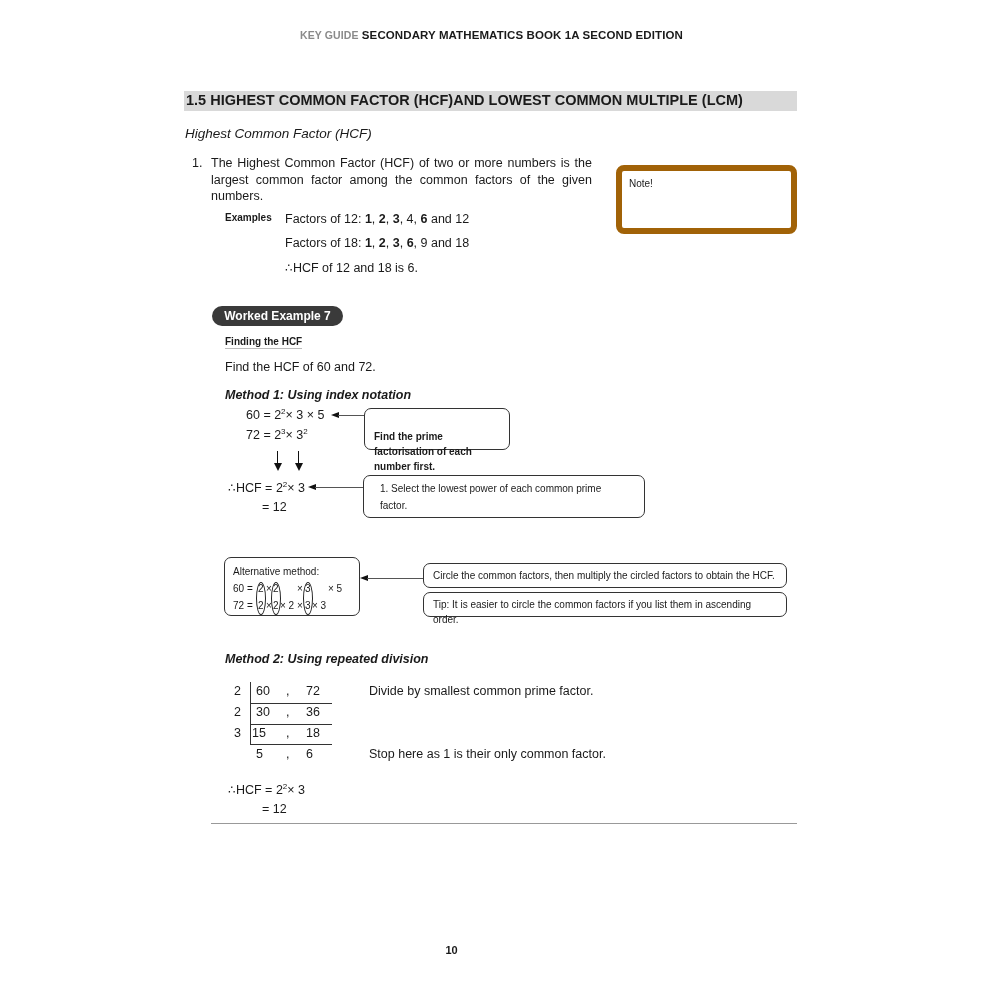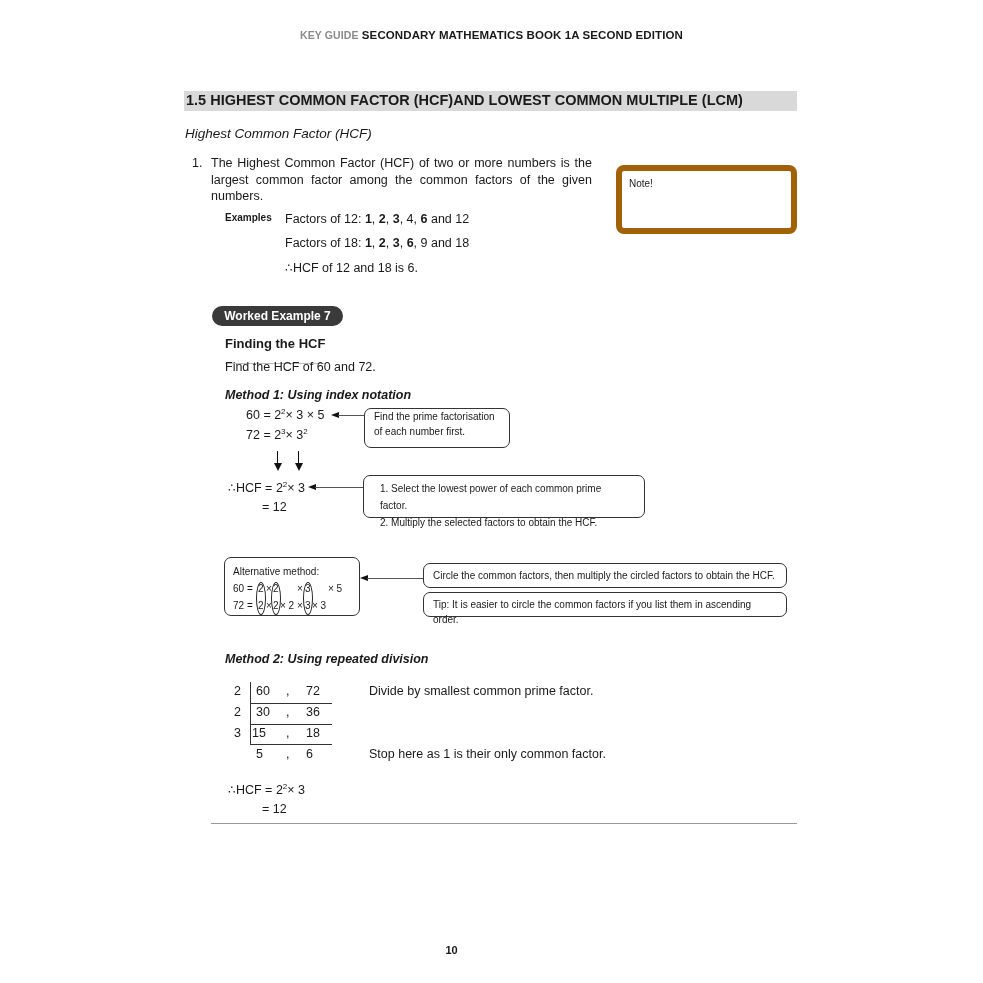--- a/index.html
+++ b/index.html
@@ -12,21 +12,21 @@
     .section-title { top: 92px; left: 186px; font-size: 14.5px; font-weight: bold; white-space: nowrap; }
     .subhead { top: 126px; left: 185px; font-size: 13.5px; font-style: italic; }
     .para { top: 155px; left: 192px; width: 400px; font-size: 12.5px; line-height: 16.5px; text-align: justify; }
     .para .num { position: absolute; left: 0; top: 0; }
     .para .txt { margin-left: 19px; display: block; }
     .ex-label { top: 212px; left: 225px; font-size: 10px; font-weight: bold; }
     .ex-line { left: 285px; font-size: 12.5px; white-space: nowrap; }
     .note-box { top: 165px; left: 616px; width: 181px; height: 69px; border: 6px solid #a16207; border-radius: 8px; box-sizing: border-box; padding: 6px 7px; font-size: 10px; line-height: 13px; }
     .note-box .title { margin-bottom: 3px; }
     .we-badge { top: 306px; left: 212px; width: 131px; height: 20px; background: #3a3a3a; border-radius: 10px; color: #fff; font-size: 12px; font-weight: bold; text-align: center; line-height: 20px; }
-    .we-title { top: 336px; left: 225px; font-size: 13px; font-weight: bold; border-bottom: 1px solid #bbb; padding-bottom: 12px; }
+    .we-title { top: 336px; left: 225px; font-size: 10px; font-weight: bold; border-bottom: 1px solid #bbb; padding-bottom: 1px; }
     .we-q { top: 360px; left: 225px; font-size: 12.5px; }
     .method { left: 225px; font-size: 12.5px; font-style: italic; font-weight: bold; }
     .math { font-size: 12.5px; white-space: nowrap; }
     sup { font-size: 8px; vertical-align: 5px; line-height: 0; }
     .callout { border: 1px solid #333; border-radius: 7px; box-sizing: border-box; font-size: 10px; line-height: 15px; background: #fff; }
     .arrow-line { height: 1px; background: #555; }
     .arrow-head-l { width: 0; height: 0; border-top: 3.5px solid transparent; border-bottom: 3.5px solid transparent; border-right: 8px solid #111; }
     .down-arrow { width: 1px; height: 18px; background: #111; }
     .down-arrow::after { content: ""; position: absolute; left: -3.5px; bottom: -2px; width: 0; height: 0; border-left: 4px solid transparent; border-right: 4px solid transparent; border-top: 8px solid #111; }
     .alt-box { top: 557px; left: 224px; width: 136px; height: 59px; border: 1px solid #333; border-radius: 7px; box-sizing: border-box; padding: 5px 8px; font-size: 10px; line-height: 17px; }
@@ -77,35 +77,34 @@
 
 <div class="abs math" style="top:408px; left:246px;">
   <span>60 = 2</span><sup>2</sup><span>× 3 × 5</span>
 </div>
 <div class="abs math" style="top:428px; left:246px;">
   <span>72 = 2</span><sup>3</sup><span>× 3</span><sup>2</sup>
 </div>
 
 <div class="abs arrow-head-l" style="top:412px; left:331px;"></div>
 <div class="abs arrow-line" style="top:415px; left:338px; width:26px;"></div>
-<div class="abs callout" style="top:408px; left:364px; width:146px; height:40px; padding:0 9px;">Find the prime factorisation of each number first.</div>
+<div class="abs callout" style="top:408px; left:364px; width:146px; height:40px; padding:20px 9px;font-weight:bold;">Find the prime factorisation of each number first.</div>
 
 <div class="abs down-arrow" style="top:451px; left:277px;"></div>
 <div class="abs down-arrow" style="top:451px; left:298px;"></div>
 
 <div class="abs math" style="top:480px; left:228px;">
   <span>∴HCF = 2</span><sup>2</sup><span>× 3</span>
 </div>
 <div class="abs math" style="top:500px; left:262px;">= 12</div>
 
 <div class="abs arrow-head-l" style="top:484px; left:308px;"></div>
 <div class="abs arrow-line" style="top:487px; left:315px; width:48px;"></div>
 <div class="abs callout" style="top:475px; left:363px; width:282px; height:43px; padding:4px 16px; line-height:17px;">
   <div>1.  Select the lowest power of each common prime factor.</div>
-  <div>2.  Multiply the selected factors to obtain the HCF.</div>
 </div>
 
 <div class="abs alt-box">
   <div>Alternative method:</div>
   <div class="alt-row">
     <span style="position:absolute; left:0;">60 =</span>
     <span style="position:absolute; left:25px;">2</span>
     <span style="position:absolute; left:33px;">×</span>
     <span style="position:absolute; left:40px;">2</span>
     <span style="position:absolute; left:64px;">×</span>

